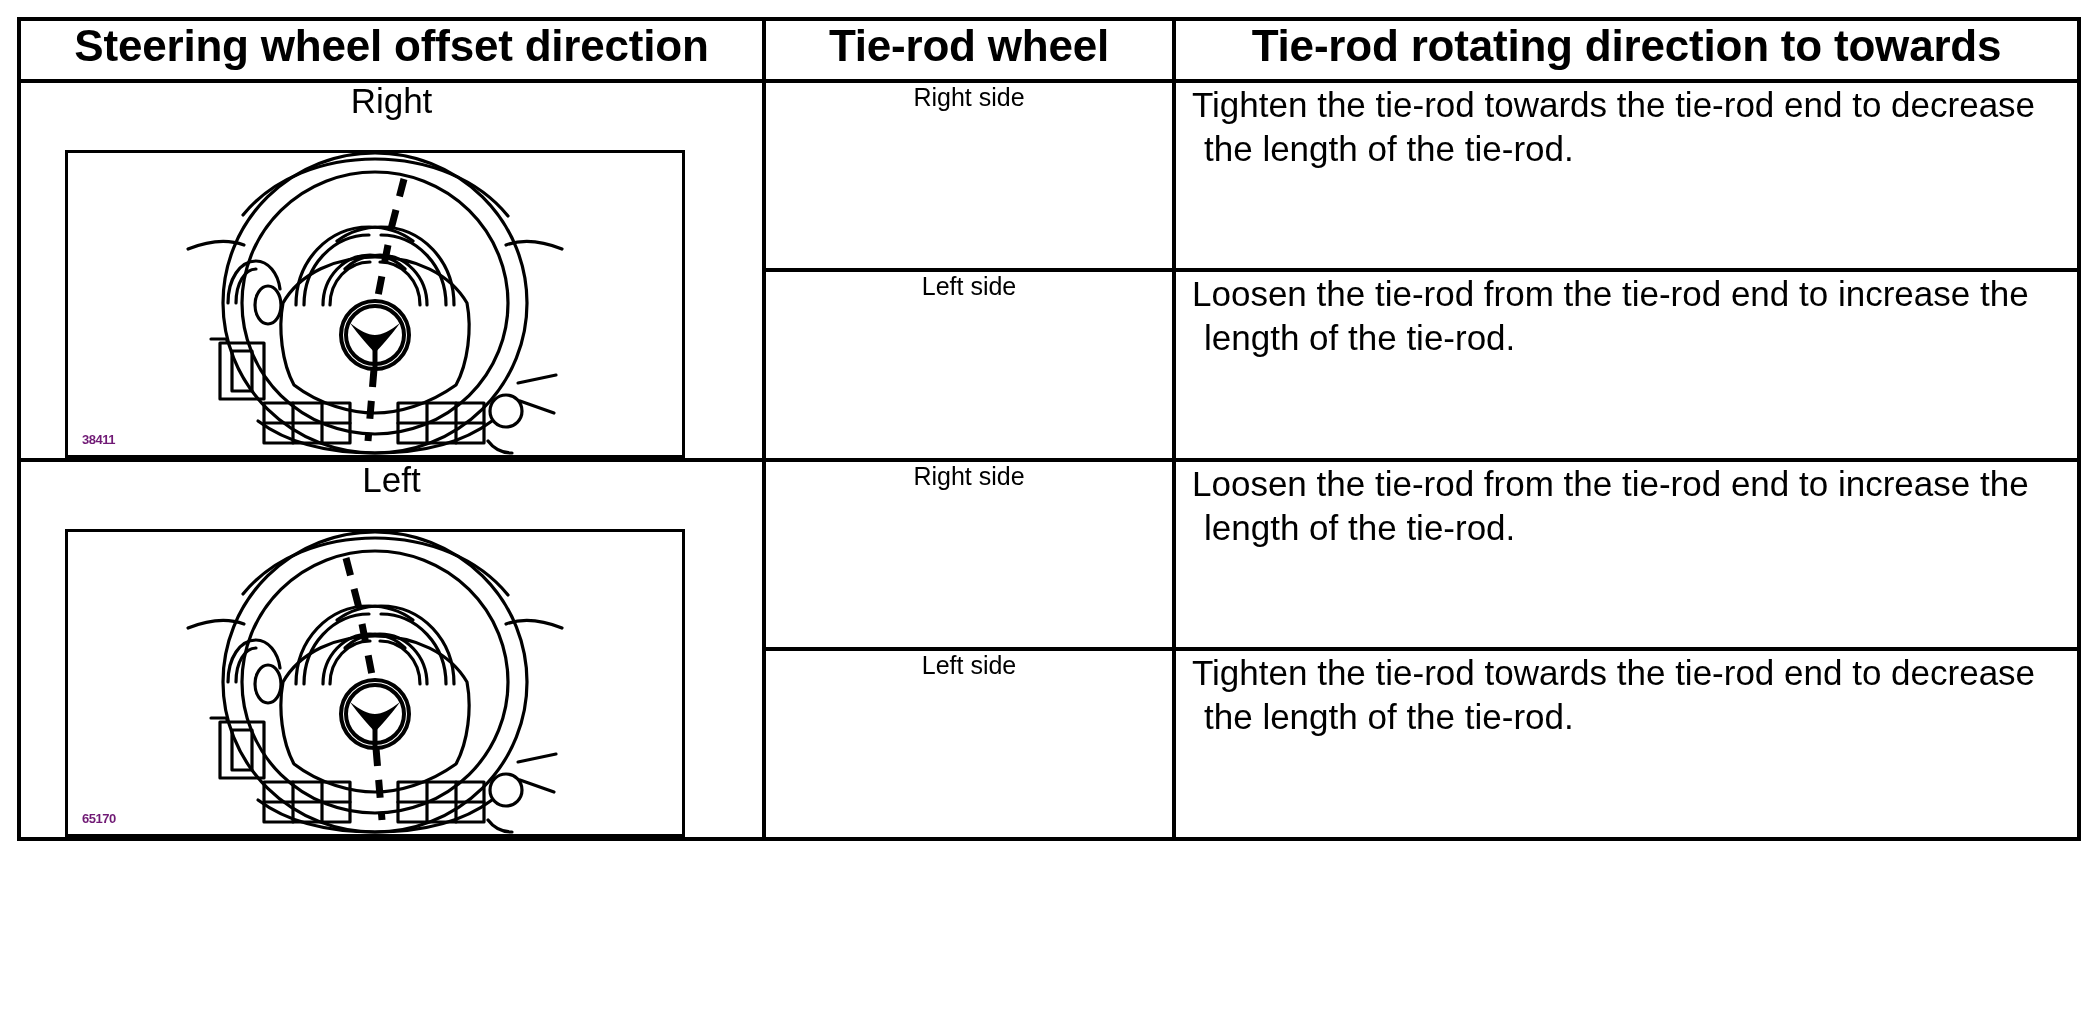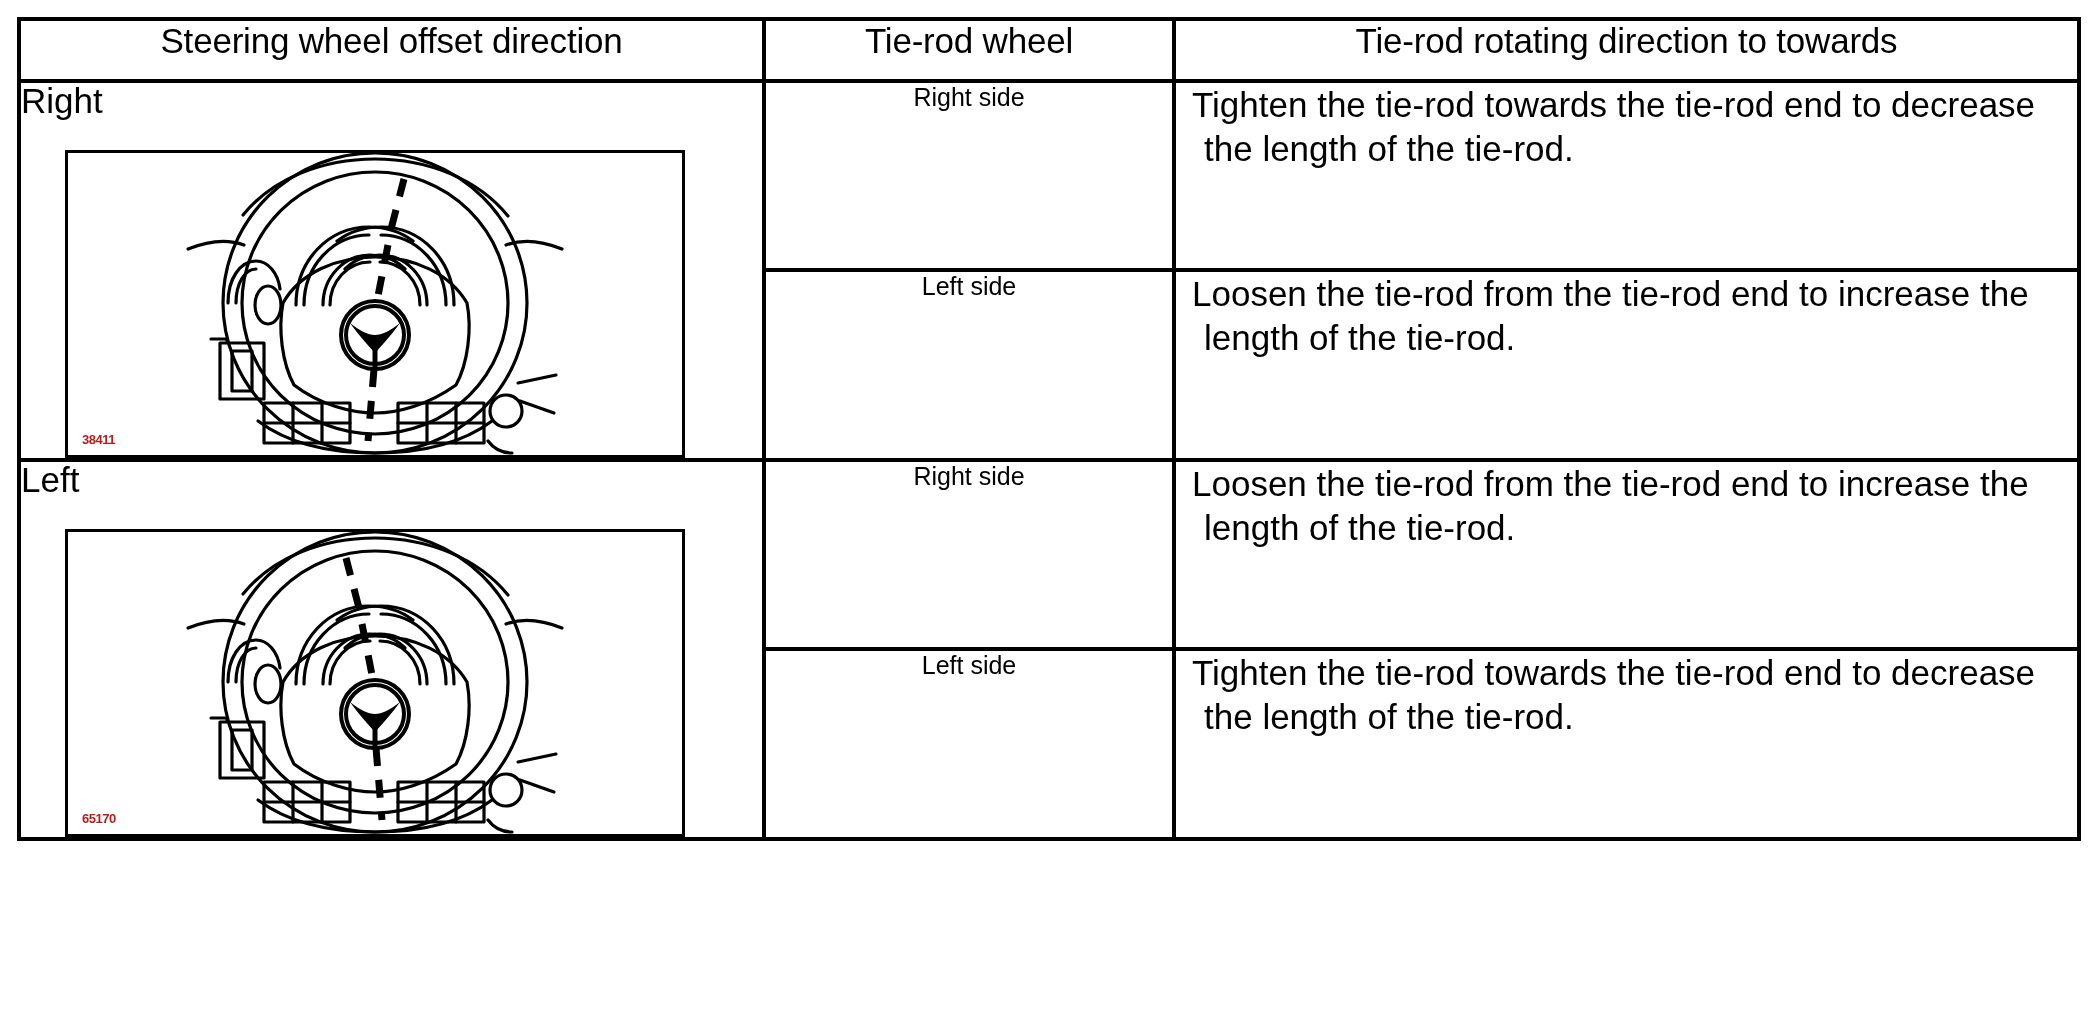--- a/index.html
+++ b/index.html
@@ -41,27 +41,28 @@
   }
 
   .col-a { width: 745px; }
   .col-b { width: 410px; }
   .col-c { width: 905px; }
 
   th.head-cell {
     height: 58px;
     text-align: center;
     vertical-align: middle;
-    font-size: 35px;
-    font-weight: normal;
+    font-size: 44px;
+    font-weight: bold;
     letter-spacing: -0.2px;
     padding: 6px 10px;
   }
 
   .dir-cell {
+    text-align: center;
     vertical-align: top;
     padding-top: 22px;
     padding-bottom: 18px;
   }
   .dir-label {
     font-size: 35px;
     font-weight: normal;
     line-height: 1.05;
     display: block;
   }
@@ -100,21 +101,21 @@
   }
   .illus-wrap svg { display: block; }
   .illus-code {
     position: absolute;
     left: 14px;
     bottom: 8px;
     font-size: 13px;
     font-weight: bold;
     font-family: "Liberation Sans", sans-serif;
     letter-spacing: -0.5px;
-    color: #b91c1c;
+    color: #701a75;
   }
   .illus-cell { padding-bottom: 24px; }
 </style>
 </head>
 <body>
 
 <div class="page">
 
   <table class="spec-table">
     <colgroup>

